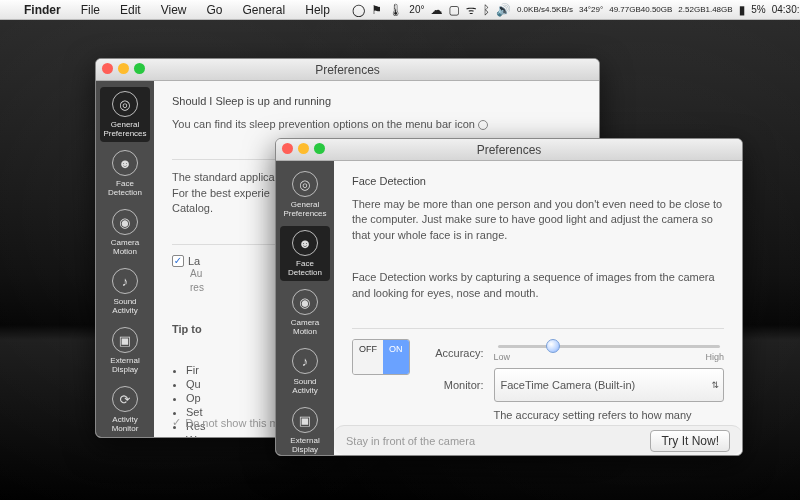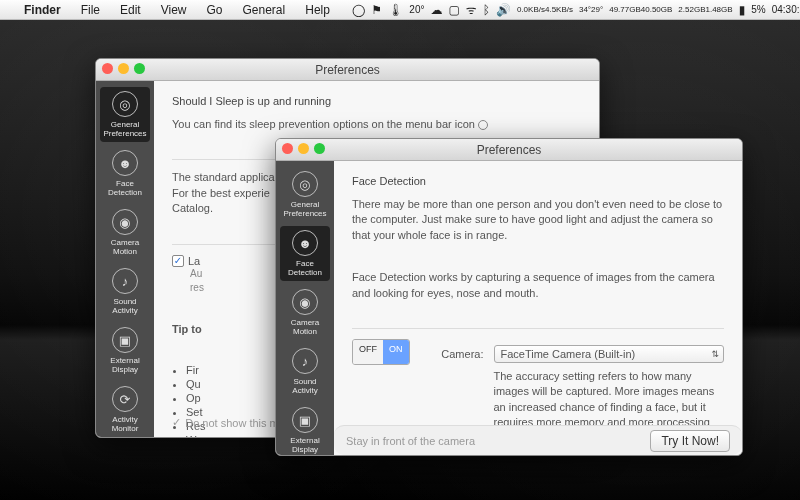--- a/index.html
+++ b/index.html
@@ -85,35 +85,35 @@
   .pane hr { border:none; border-top:1px solid #dcdcdc; margin:8px 0 10px 0; }
   .checkbox { display:flex; align-items:center; gap:4px; font-size:11px; color:#555; }
   .checkbox .box { width:12px;height:12px;border:1px solid #888;border-radius:2px;background:#fff; display:flex;align-items:center;justify-content:center;font-size:10px;color:#2a6fd6; }
   .bullets { margin-left:14px; font-size:11px; color:#555; }
   .bullets li { list-style:disc; margin:2px 0; }
   .footer-check { position:absolute; left:18px; bottom:8px; font-size:11px; color:#999; display:flex;align-items:center;gap:4px; }
 
   
   .toggle {
     display:inline-flex; border:1px solid #aaa; border-radius:3px; overflow:hidden;
-    font-size:9px; height:26px;
+    font-size:9px; height:36px;
   }
   .toggle span { padding:0 6px; line-height:18px; background:#f3f3f3; }
   .toggle span.on { background:#6aa2ff; color:#fff; }
   .row { display:flex; align-items:center; margin:6px 0; font-size:11px; color:#555; }
   .row .label { width:60px; text-align:right; margin-right:10px; }
   .slider-wrap { flex:1; position:relative; }
   .slider-track { height:3px; background:#c8c8c8; border-radius:2px; position:relative; margin:0 4px;}
   .slider-thumb { position:absolute; top:-6px; width:14px;height:14px;border-radius:50%;
     background:radial-gradient(circle at 35% 35%, #fff,#bcd5ff 60%,#7aa6ff);
     border:1px solid #7aa0d8; }
   .slider-ends { display:flex; justify-content:space-between; font-size:9px; color:#888; margin-top:4px; }
   .select {
     flex:1; border:1px solid #aaa; border-radius:3px; background:linear-gradient(#fff,#eee);
-    height:18px; display:flex; align-items:center; padding:0 18px 0 6px; position:relative;
+    height:34px; display:flex; align-items:center; padding:0 18px 0 6px; position:relative;
     font-size:11px;
   }
   .select::after { content:"⇅"; position:absolute; right:4px; font-size:9px; color:#555; }
   .note { font-size:9.5px; color:#888; margin-left:70px; margin-top:4px; line-height:1.3; }
   .front-footer {
     position:absolute; left:0; right:0; bottom:0; height:30px;
     border-top:1px solid #ddd; background:#f0f0f0;
     display:flex; align-items:center; padding:0 12px;
     font-size:11px; color:#999;border-radius:10px;
   }
@@ -284,21 +284,33 @@
       <p>There may be more than one person and you don't even need to be close to the computer. Just make sure to have good light and adjust the camera so that your whole face is in range.</p>
       <p>Face Detection works by capturing a sequence of images from the camera and looking for eyes, nose and mouth.</p>
       <hr>
       <div style="display:flex; align-items:flex-start; gap:14px;">
         <div class="toggle">
           <span>OFF</span>
           <span class="on">ON</span>
         </div>
         <div style="flex:1;">
           <div class="row">
-            <span class="label">Camera:</span>
+            <span class="label">Accuracy:</span>
+            <div class="slider-wrap">
+              <div class="slider-track">
+                  <div class="slider-thumb" id="accuracy-thumb" style="left: calc(25% - 7px);"></div>
+                </div>
+              <div class="slider-ends">
+                <span>Low</span>
+                <span>High</span>
+              </div>
+            </div>
+          </div>
+          <div class="row">
+            <span class="label">Monitor:</span>
             <div class="select">
               <span>FaceTime Camera (Built-in)</span>
             </div>
           </div>
           <p class="note">The accuracy setting refers to how many images will be captured. More images means an increased chance of finding a face, but it requires more memory and more processing power.</p>
         </div>
       </div>
       <div class="front-footer">
         <span>Stay in front of the camera</span>
         <button class="btn">Try It Now!</button>

